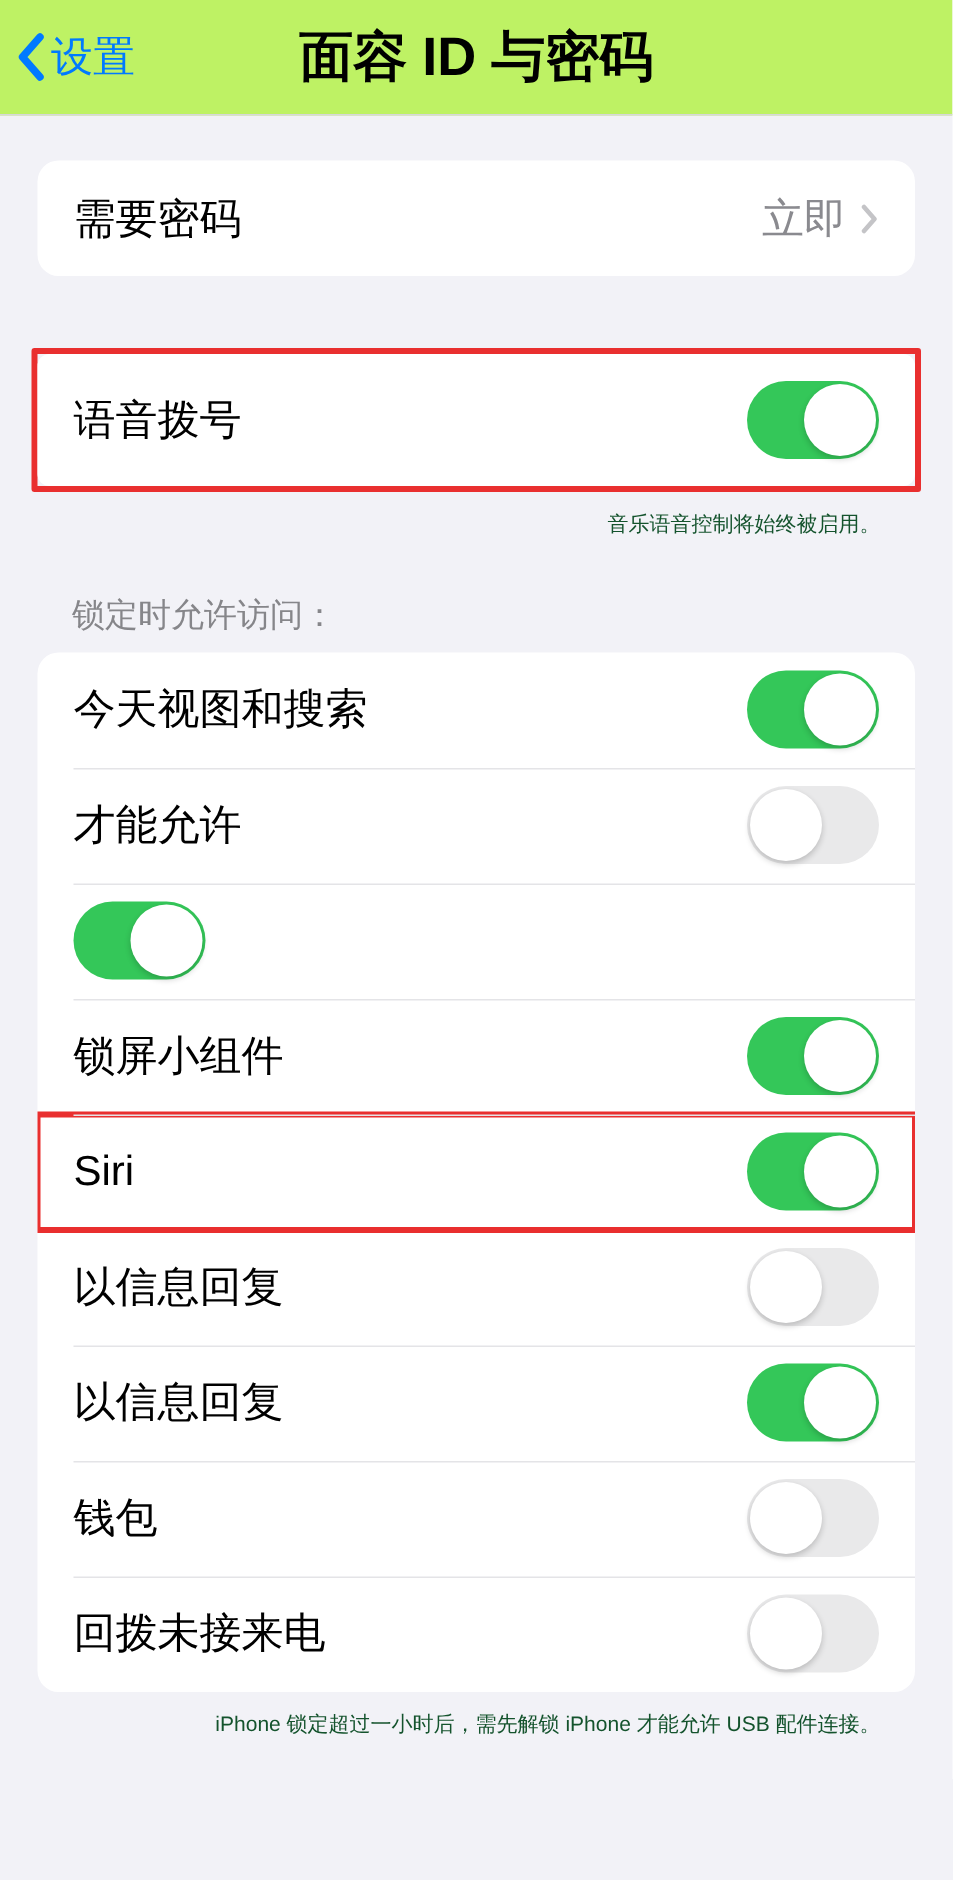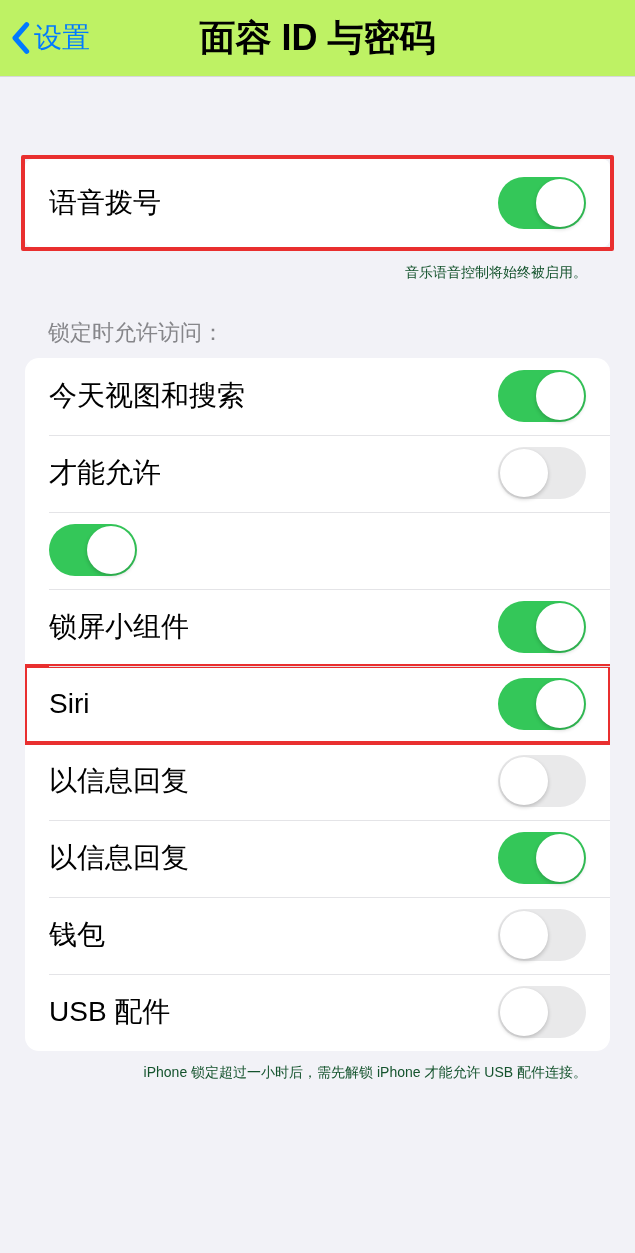--- a/index.html
+++ b/index.html
@@ -153,20 +153,29 @@
     </svg>
     <span>设置</span>
   </div>
   <div class="nav-title">面容 ID 与密码</div>
 </div>
 
 <div class="content">
 
   <div class="spacer"></div>
 
+  <div class="group">
+    <div class="row">
+      <div class="row-label">需要密码</div>
+      <div class="row-value">立即</div>
+      <svg class="chevron-right" viewBox="0 0 12 20">
+        <path d="M2 2 L9 10 L2 18" stroke="#c4c4c7" stroke-width="3" fill="none" stroke-linecap="round" stroke-linejoin="round"></path>
+      </svg>
+    </div>
+  </div>
 
   <div style="height:48px"></div>
 
   <div class="highlight-box">
     <div class="group">
       <div class="row" style="min-height:88px">
         <div class="row-label">语音拨号</div>
         <div class="toggle on">
           <div class="toggle-knob"></div>
         </div>
@@ -222,21 +231,21 @@
           <div class="toggle-knob"></div>
         </div>
       </div>
       <div class="row">
         <div class="row-label">钱包</div>
         <div class="toggle off">
           <div class="toggle-knob"></div>
         </div>
       </div>
       <div class="row">
-        <div class="row-label">USB 配件</div>
+        <div class="row-label">回拨未接来电</div>
         <div class="toggle off">
           <div class="toggle-knob"></div>
         </div>
       </div>
     </div>
 
   <div class="footer-text">iPhone 锁定超过一小时后，需先解锁 iPhone 才能允许 USB 配件连接。</div>
 
 </div>
 

